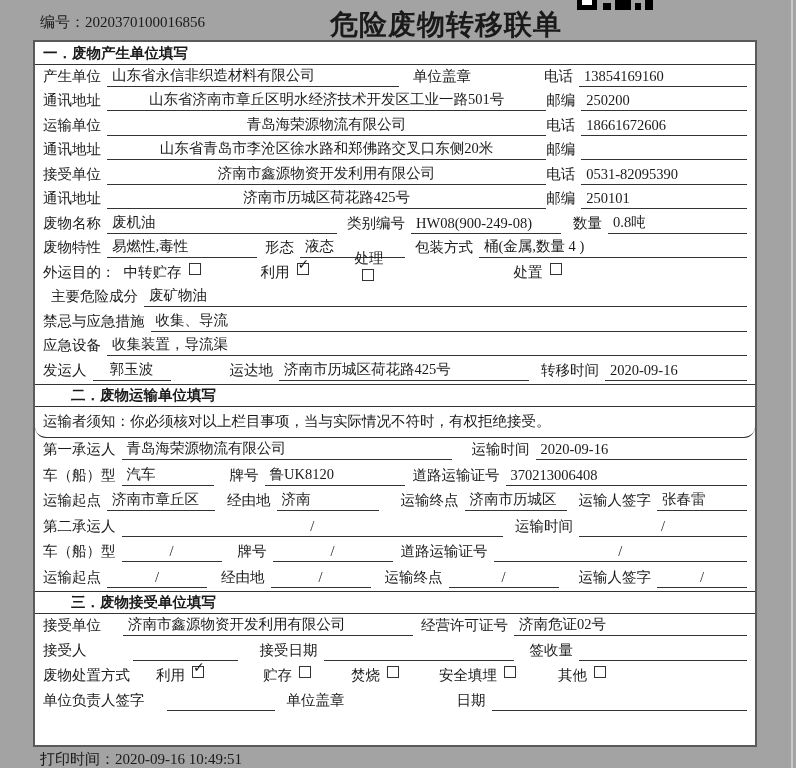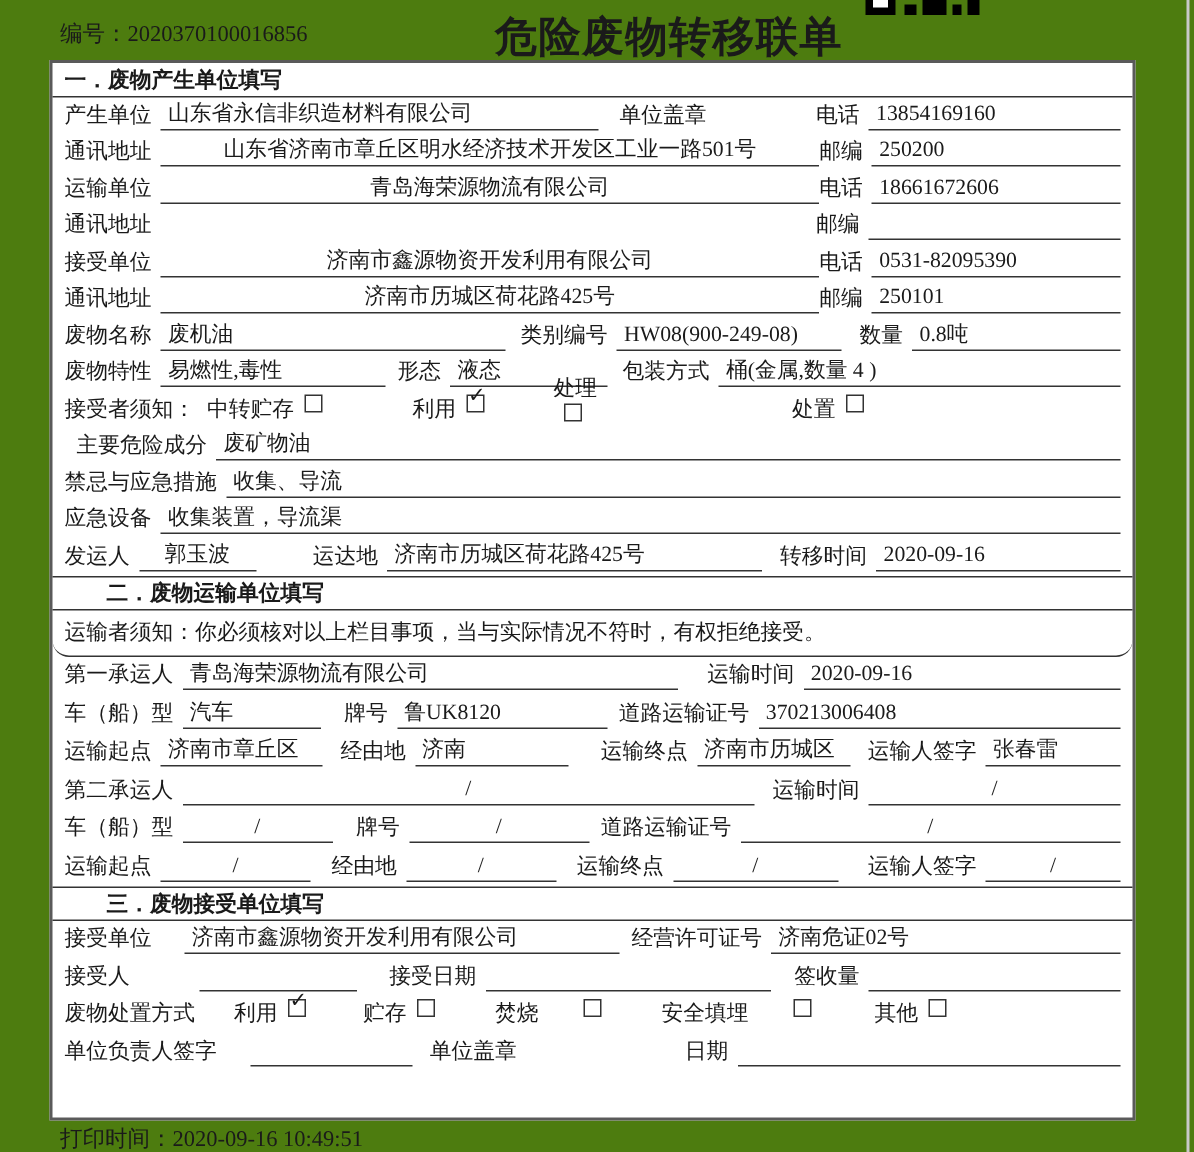--- a/index.html
+++ b/index.html
@@ -1,18 +1,18 @@
 <!DOCTYPE html>
 <html><head>
 <meta charset="utf-8">
 <style>
   * { margin:0; padding:0; box-sizing:border-box; }
   html,body { background:#fff; }
   .page {
-    position:relative; width:796px; height:768px; background:#4d7c0f;
+    position:relative; width:796px; height:768px; background:#a3a3a3;
     font-family:"Liberation Serif","DejaVu Serif",serif;
     color:#1a1a1a; overflow:hidden;
   }
   .doc-no { position:absolute; left:40px; top:13px; font-size:15px; white-space:nowrap; }
   .title {
     position:absolute; left:330px; top:6px; font-size:28px; font-weight:700;
     font-family:"Liberation Sans","DejaVu Sans",sans-serif; letter-spacing:1px; white-space:nowrap;
   }
   .qr { position:absolute; left:577px; top:0; width:78px; height:10px; }
   .qr i { position:absolute; background:#000; display:block; }
@@ -57,22 +57,22 @@
     position:absolute; left:0px; top:-7px; font-size:14px; line-height:14px;
     font-family:"DejaVu Sans",sans-serif; font-weight:700;
   }
   .print-time { position:absolute; left:40px; top:750px; font-size:15px; white-space:nowrap; } .w78{width:78px;} .w92{width:92px;} .w100{width:100px;}
   .w102{width:102px;} .w105{width:105px;} .w108{width:108px;} .w110{width:110px;}
   .w120{width:120px;} .w140{width:140px;} .w150{width:150px;} .w168{width:168px;}
   .w190{width:190px;} .w230{width:230px;} .w250{width:250px;} .w290{width:290px;}
   .w292{width:292px;} .w330{width:330px;} .w445{width:445px;text-align:center;}
   .ml8{margin-left:8px;} .ml10{margin-left:10px;} .ml12{margin-left:12px;}
   .ml14{margin-left:14px;} .ml16{margin-left:16px;} .ml20{margin-left:20px;}
-  .ml22{margin-left:22px;} .ml26{margin-left:26px;} .ml38{margin-left:38px;font-family:Liberation Serif, serif;}
-  .ml40{margin-left:40px;gap:23px;} .ml42{margin-left:42px;} .ml60{margin-left:60px;}
+  .ml22{margin-left:22px;} .ml26{margin-left:26px;} .ml38{margin-left:59px;font-family:Liberation Serif, serif;}
+  .ml40{margin-left:40px;} .ml42{margin-left:42px;} .ml60{margin-left:60px;}
   .ml90{margin-left:46px;flex-direction:column;} .ml112{margin-left:112px;} .ml130{margin-left:130px;}
 </style>
 </head>
 <body>
 
 <div class="page">
 
   <div class="doc-no"><span>编号：</span><span>2020370100016856</span></div>
 
   <div class="title">危险废物转移联单</div>
@@ -108,20 +108,21 @@
 
       <div class="row">
         <span class="lbl rlbl">运输单位</span>
         <span class="val w445">青岛海荣源物流有限公司</span>
         <span class="lbl mla rlbl">电话</span>
         <span class="val w168">18661672606</span>
       </div>
 
       <div class="row">
         <span class="lbl rlbl">通讯地址</span>
+        <span class="val w445">山东省青岛市李沧区徐水路和郑佛路交叉口东侧20米</span>
         <span class="lbl mla rlbl">邮编</span>
         <span class="val w168"></span>
       </div>
 
       <div class="row">
         <span class="lbl rlbl">接受单位</span>
         <span class="val w445">济南市鑫源物资开发利用有限公司</span>
         <span class="lbl mla rlbl">电话</span>
         <span class="val w168">0531-82095390</span>
       </div>
@@ -145,21 +146,21 @@
       <div class="row">
         <span class="lbl rlbl">废物特性</span>
         <span class="val w150">易燃性,毒性</span>
         <span class="lbl ml8 rlbl">形态</span>
         <span class="val w105">液态</span>
         <span class="lbl ml10 rlbl">包装方式</span>
         <span class="val fill">桶(金属,数量 4 )</span>
       </div>
 
       <div class="row">
-        <span class="lbl">接受者须知：</span>
+        <span class="lbl">外运目的：</span>
         <span class="opt ml8">
           <span class="lbl">中转贮存</span>
           <span class="cb">
               <span class="mk"></span>
             </span>
         </span>
         <span class="opt ml60">
           <span class="lbl">利用</span>
           <span class="cb">
               <span class="mk">✓</span>

